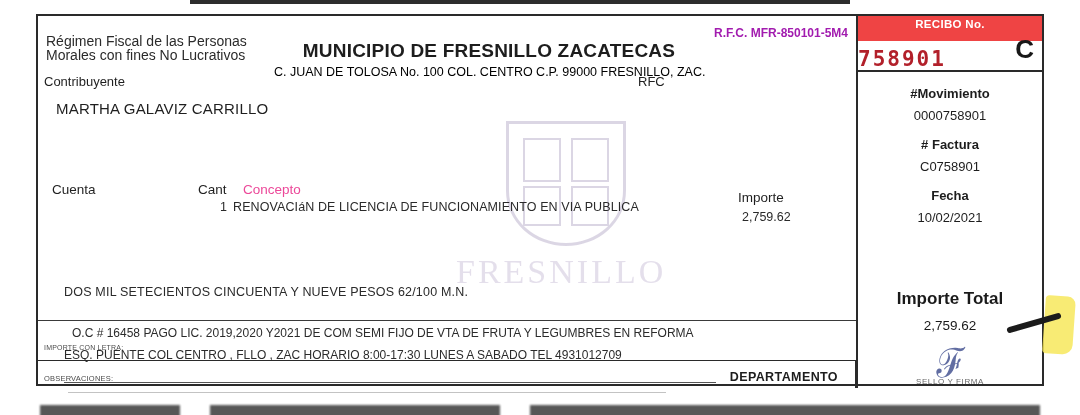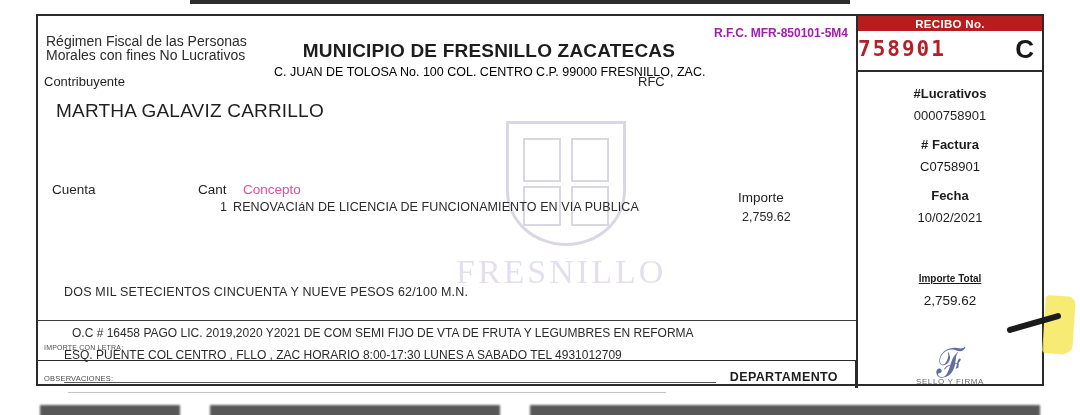--- a/index.html
+++ b/index.html
@@ -145,22 +145,22 @@
   .recibo-box {
     position: absolute;
     right: 0; top: 0;
     width: 186px;
     height: 56px;
     border-left: 2px solid #2a2a2a;
     border-bottom: 2px solid #2a2a2a;
     box-sizing: border-box;
   }
   .recibo-label {
-    height: 15px;
-    background: #b91c1c;
+    height: 25px;
+    background: #ef4444;
     color: #fff;
     font-size: 11.5px;
     font-weight: bold;
     text-align: center;
     letter-spacing: .3px;
     line-height: 16px;
   }
   .recibo-num {
     font-family: "DejaVu Sans Mono", monospace;
     color: #b2202a;
@@ -193,24 +193,23 @@
     font-size: 13px;
     font-weight: bold;
     color: #1d1d1d;
   }
   .rc-val {
     margin-top: 7px;
     font-size: 13px;
     color: #1d1d1d;
   }
   .rc-total-lbl {
-    margin-top: 48px;
-    font-size: 10px;
-    font-weight: bold;
-    text-decoration: underline;
+    margin-top: 64px;
+    font-size: 17px;
+    font-weight: bold;
   }
   .rc-total-val {
     margin-top: 9px;
     font-size: 13.5px;
   }
 
   
   .body-area {
     position: absolute;
     left: 0; top: 56px;
@@ -220,21 +219,21 @@
   .lbl-contrib {
     position: absolute; left: 6px; top: 2px;
     font-size: 13px; color: #1f1f1f;
   }
   .lbl-rfc {
     position: absolute; left: 600px; top: 2px;
     font-size: 13px; color: #1f1f1f;
   }
   .contrib-name {
     position: absolute; left: 18px; top: 28px;
-    font-size: 19px; color: #1f1f1f; letter-spacing: .2px;
+    font-size: 15px; color: #1f1f1f; letter-spacing: .2px;
   }
   .lbl-cuenta {
     position: absolute; left: 14px; top: 110px;
     font-size: 13.5px; color: #1f1f1f;
   }
   .lbl-cant {
     position: absolute; left: 160px; top: 110px;
     font-size: 13.5px; color: #1f1f1f;
   }
   .lbl-concepto {
@@ -447,21 +446,21 @@
 
     <div class="foot-line"></div>
     <div class="foot">
       <div class="foot-depto">DEPARTAMENTO</div>
       <div class="foot-div"></div>
     </div>
   </div>
 
   <div class="right-col">
     <div class="rc-block">
-      <div class="rc-lbl">#Lucrativos</div>
+      <div class="rc-lbl">#Movimiento</div>
       <div class="rc-val">0000758901</div>
     </div>
     <div class="rc-block">
       <div class="rc-lbl"># Factura</div>
       <div class="rc-val">C0758901</div>
     </div>
     <div class="rc-block">
       <div class="rc-lbl">Fecha</div>
       <div class="rc-val">10/02/2021</div>
     </div>

